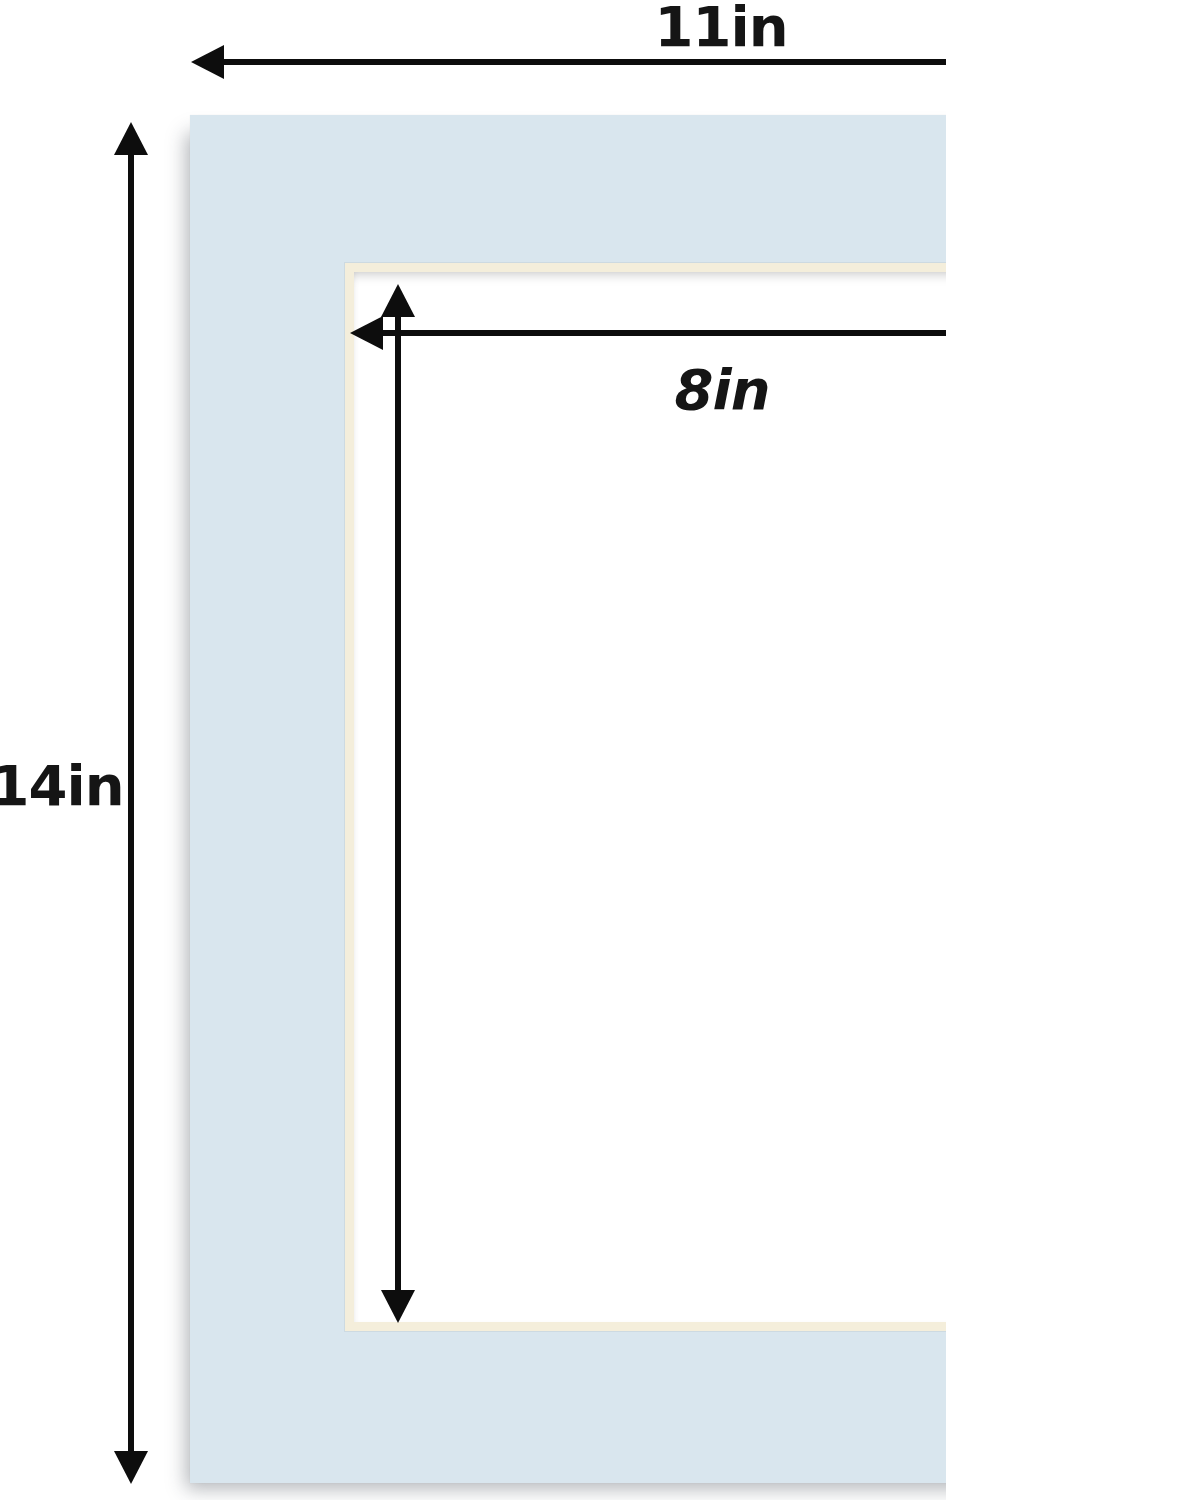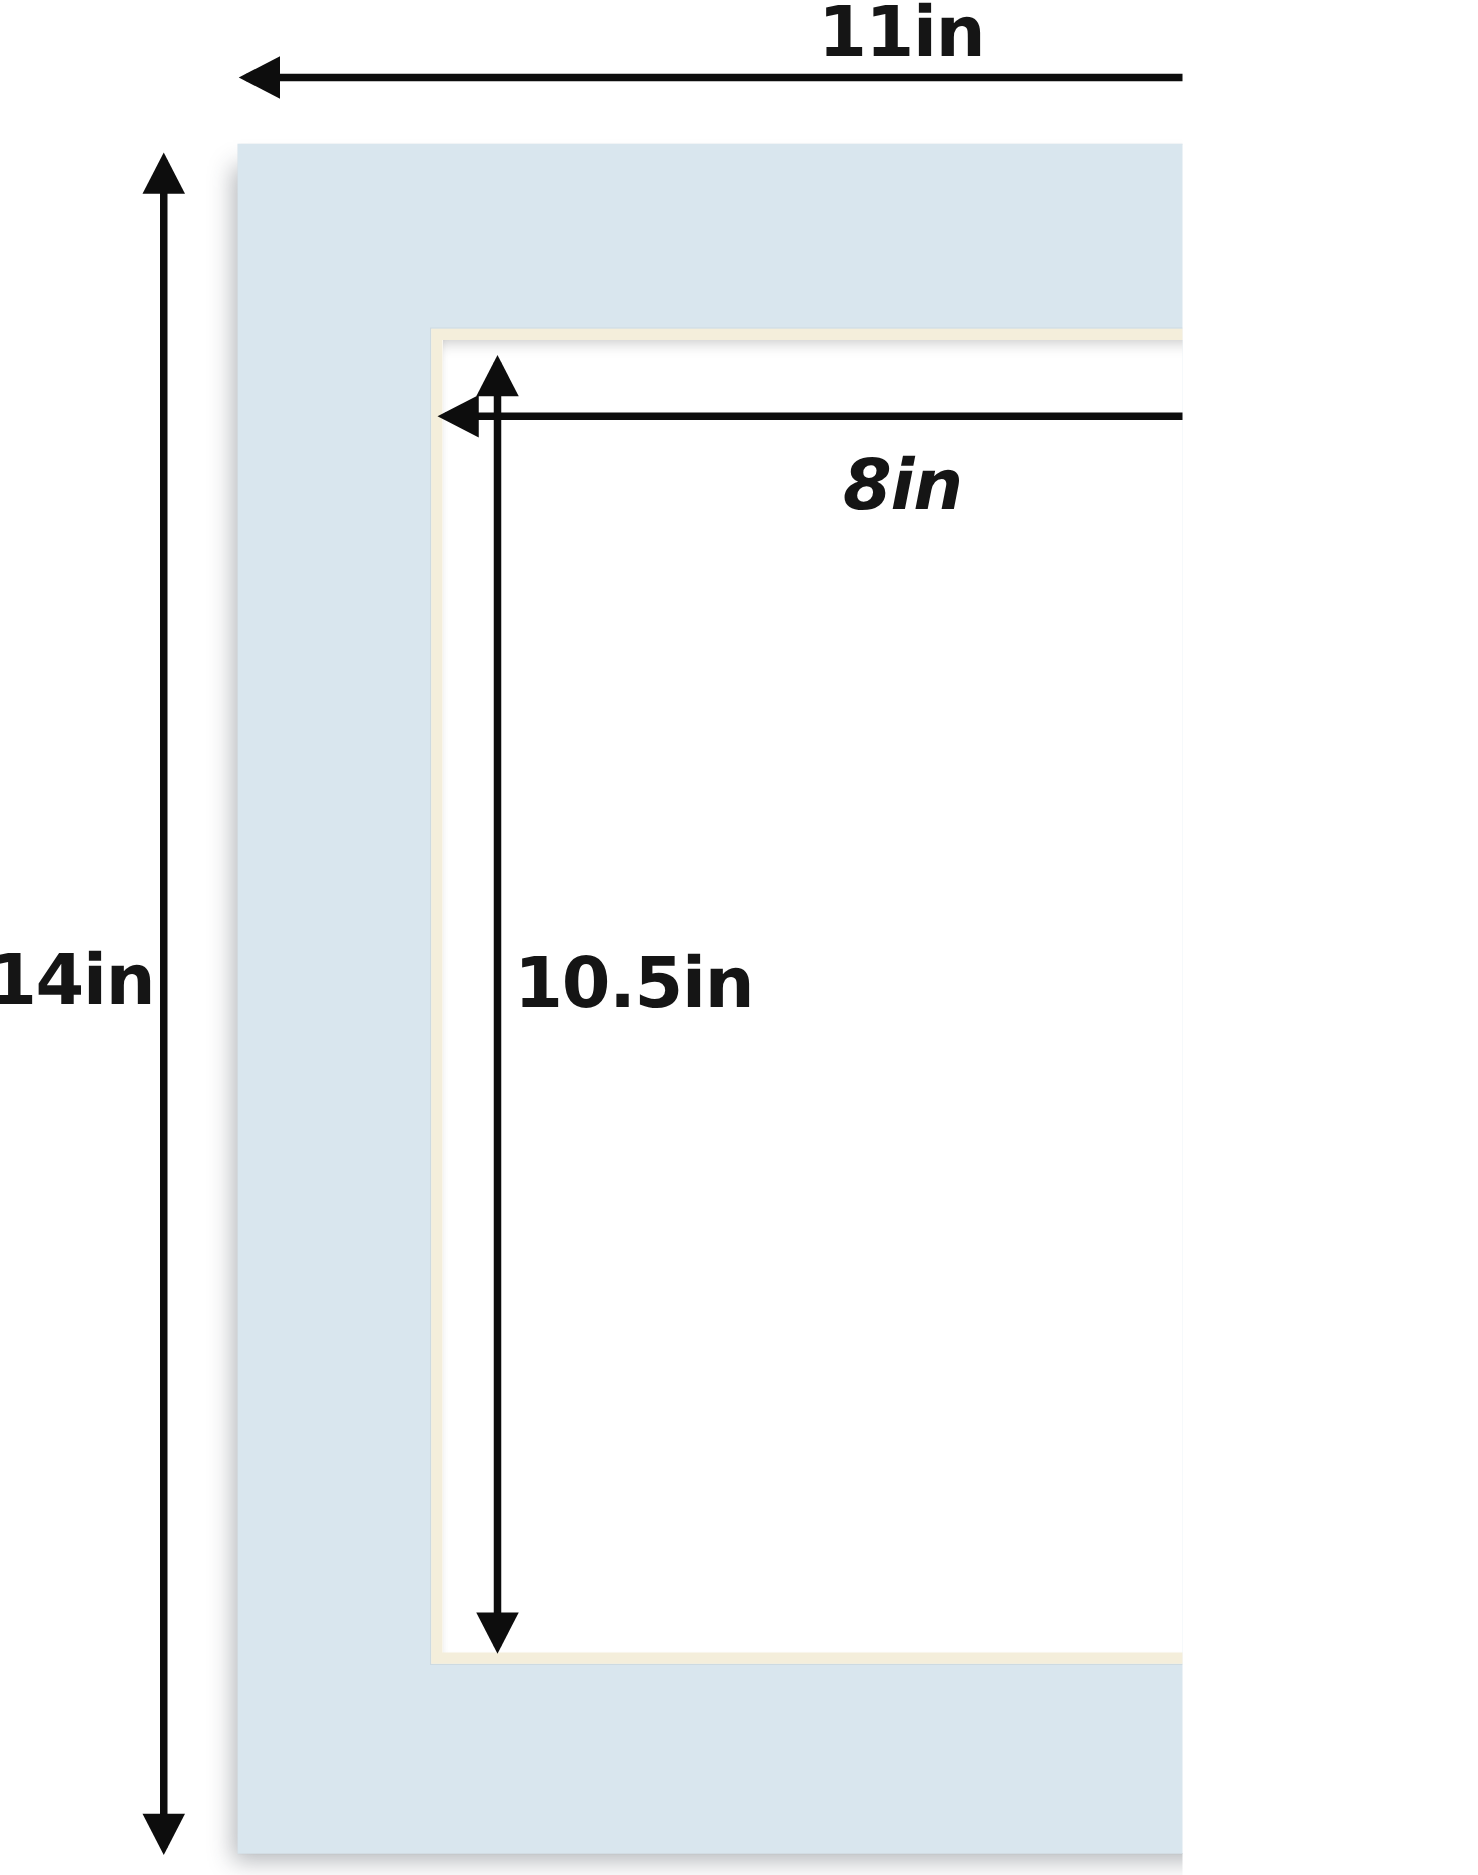--- a/index.html
+++ b/index.html
@@ -105,15 +105,14 @@
     </g>
 
   </svg>
 
   <div class="dim-label" id="label-outer-width">11in</div>
 
   <div class="dim-label" id="label-outer-height">14in</div>
 
   <div class="dim-label" id="label-opening-width">8in</div>
 
-  <div class="dim-label" id="label-opening-height">10.5in</div>
 
 </div>
 
 </body></html>

